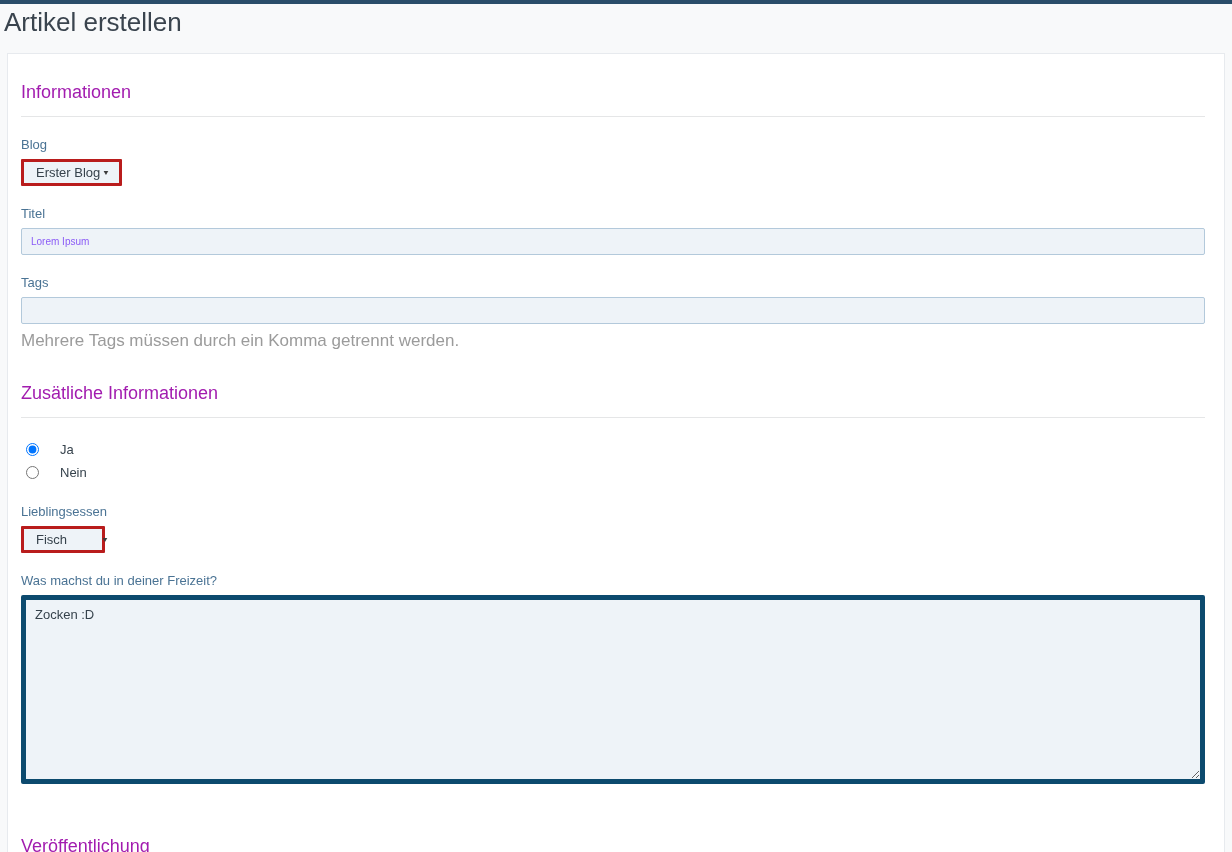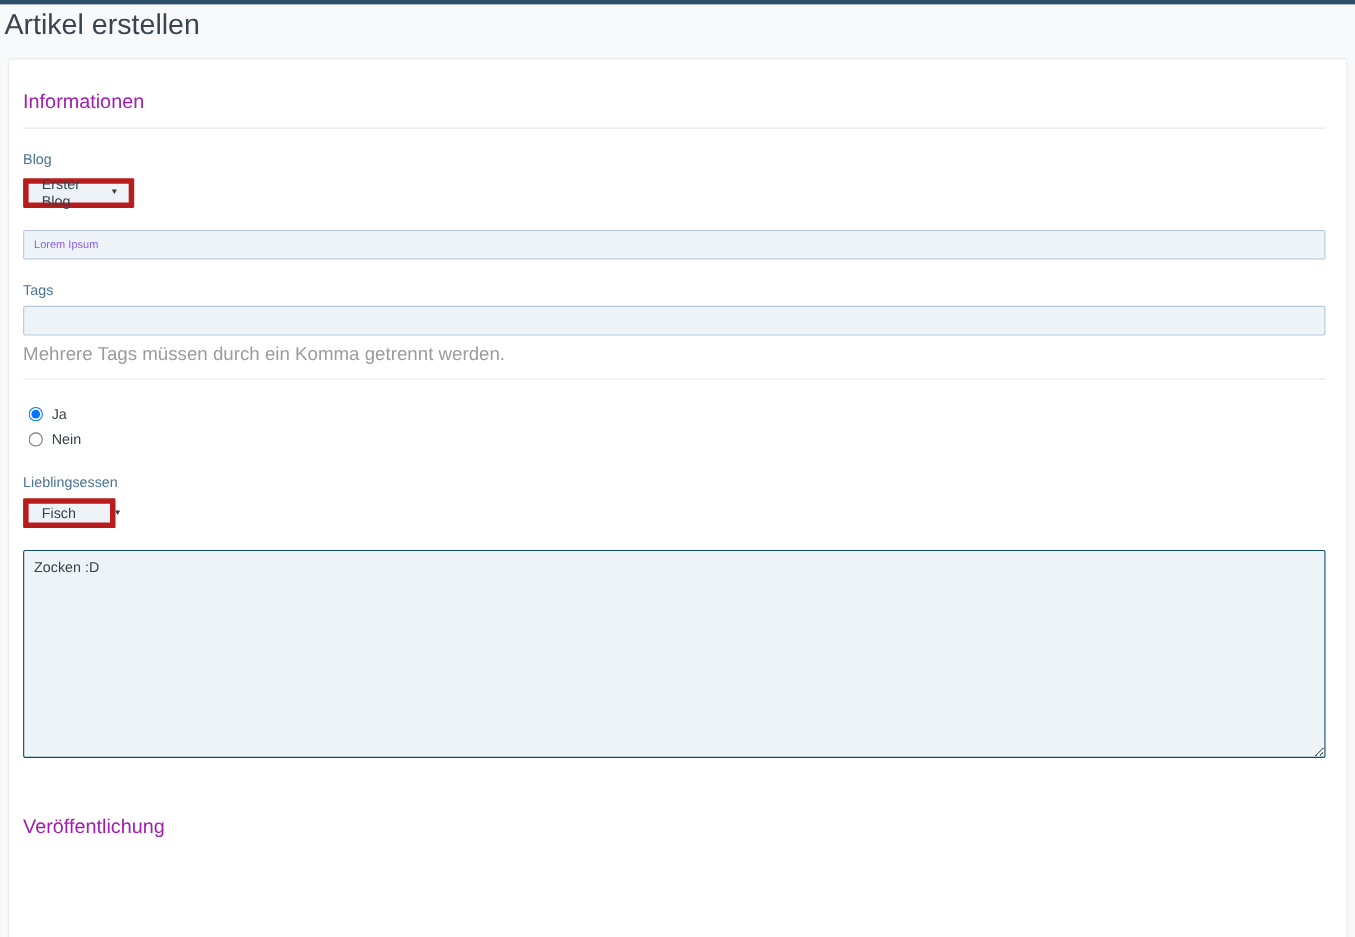--- a/index.html
+++ b/index.html
@@ -52,21 +52,21 @@
     line-height: 15px;
     color: #4a7394;
     margin-bottom: 7px;
   }
   .select-box {
     display: inline-flex;
     align-items: center;
     justify-content: space-between;
     height: 27px;
     background: #eef3f8;
-    border: 5px solid #b91c1c;
+    border: 3px solid #b91c1c;
     border-radius: 1px;
     padding: 0 9px 0 12px;
     font-size: 13px;
     color: #36424c;
     cursor: default;
   }
   .select-box.w-blog { width: 101px; }
   .select-box.w-essen { width: 84px; gap: 34px; }
   .caret {
     font-size: 8px;
@@ -92,36 +92,37 @@
     font-size: 17px;
     color: #9b9b9b;
   }
   .radio-group { margin-top: 4px; }
   .radio-row {
     display: flex;
     align-items: center;
     height: 23px;
     margin-left: 5px;
     cursor: default;
+    gap: 13px;
   }
   .radio-row input[type="radio"] {
     width: 13px;
     height: 13px;
     margin: 0 8px 0 0;
   }
   .radio-text {
     font-size: 13px;
     color: #36424c;
   }
   textarea.big-textarea {
     display: block;
     width: 100%;
     height: 189px;
     background: #eef3f8;
-    border: 1px solid #0c4a6e;
+    border: 5px solid #0c4a6e;
     border-radius: 2px;
     padding: 7px 9px;
     font-size: 13px;
     color: #36424c;
     font-family: "Liberation Sans", "DejaVu Sans", sans-serif;
     resize: both;
     outline: none;
   }
 </style>
 </head>
@@ -138,29 +139,31 @@
 
   <div class="field">
     <label class="field-label">Blog</label>
     <div class="select-box w-blog">
       <span>Erster Blog</span>
       <span class="caret">▼</span>
     </div>
   </div>
 
   <div class="field">
+    <label class="field-label">Titel</label>
     <input type="text" class="text-input" value="Lorem Ipsum" style="">
   </div>
 
   <div class="field">
     <label class="field-label">Tags</label>
     <input type="text" class="text-input" value="" style="">
     <div class="help-text">Mehrere Tags müssen durch ein Komma getrennt werden.</div>
   </div>
 
+  <h2 class="section-heading spaced">Zusätliche Informationen</h2>
   <hr class="divider">
 
   <div class="field">
     <div class="radio-group">
       <label class="radio-row">
         <input type="radio" name="kekse" checked="" style="">
         <span class="radio-text">Ja</span>
       </label>
       <label class="radio-row">
         <input type="radio" name="kekse" style="">
@@ -171,18 +174,19 @@
 
   <div class="field">
     <label class="field-label">Lieblingsessen</label>
     <div class="select-box w-essen">
       <span>Fisch</span>
       <span class="caret">▼</span>
     </div>
   </div>
 
   <div class="field">
+    <label class="field-label">Was machst du in deiner Freizeit?</label>
     <textarea class="big-textarea" style="">Zocken :D</textarea>
   </div>
 
   <h2 class="section-heading publish">Veröffentlichung</h2>
 
 </div>
 
 </body></html>

